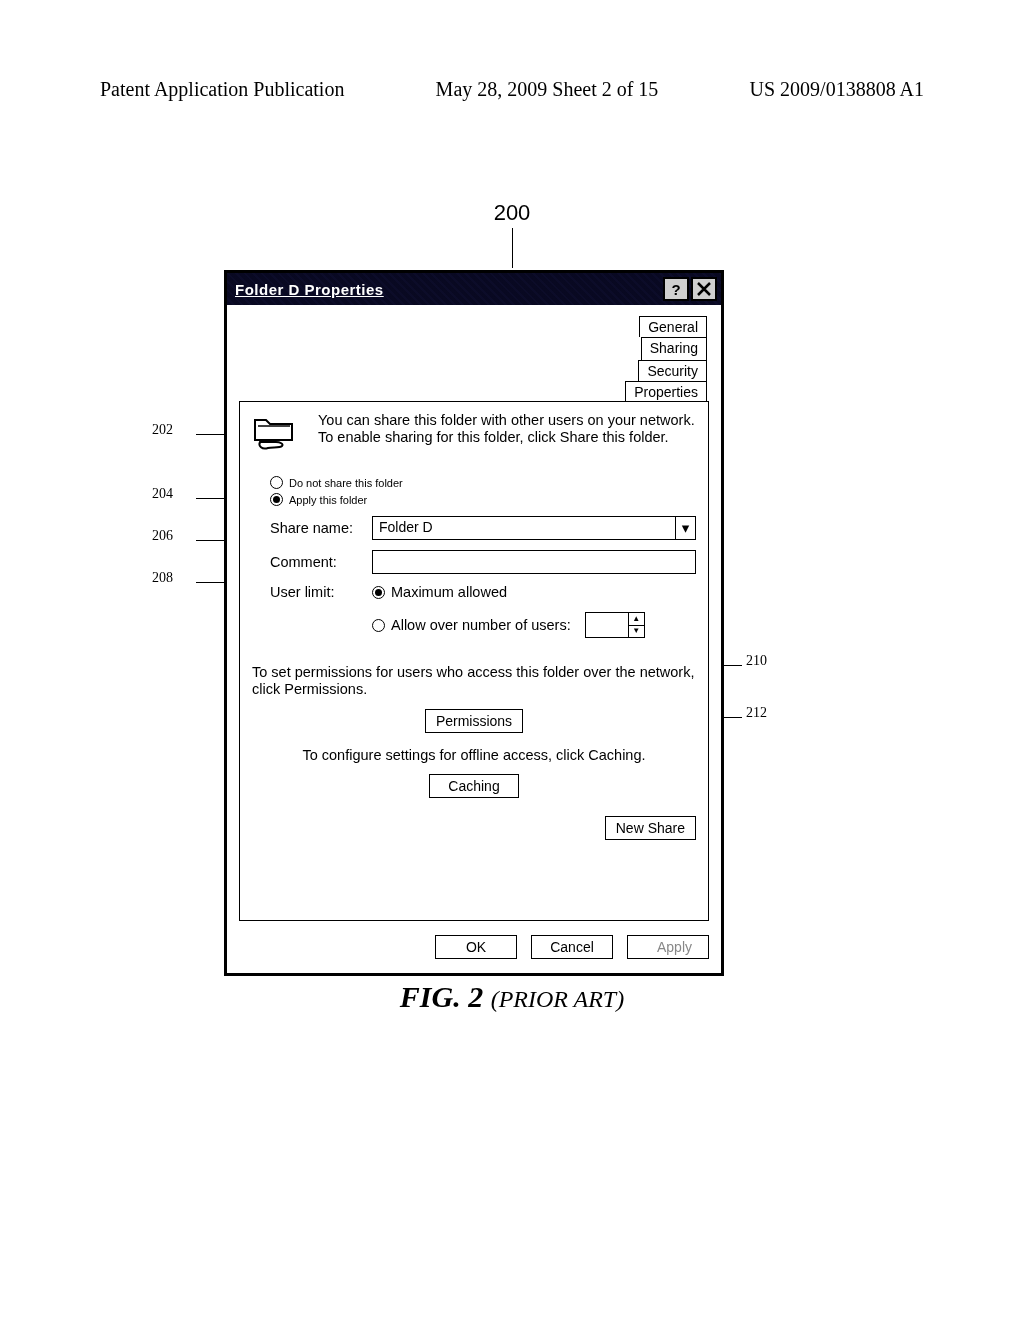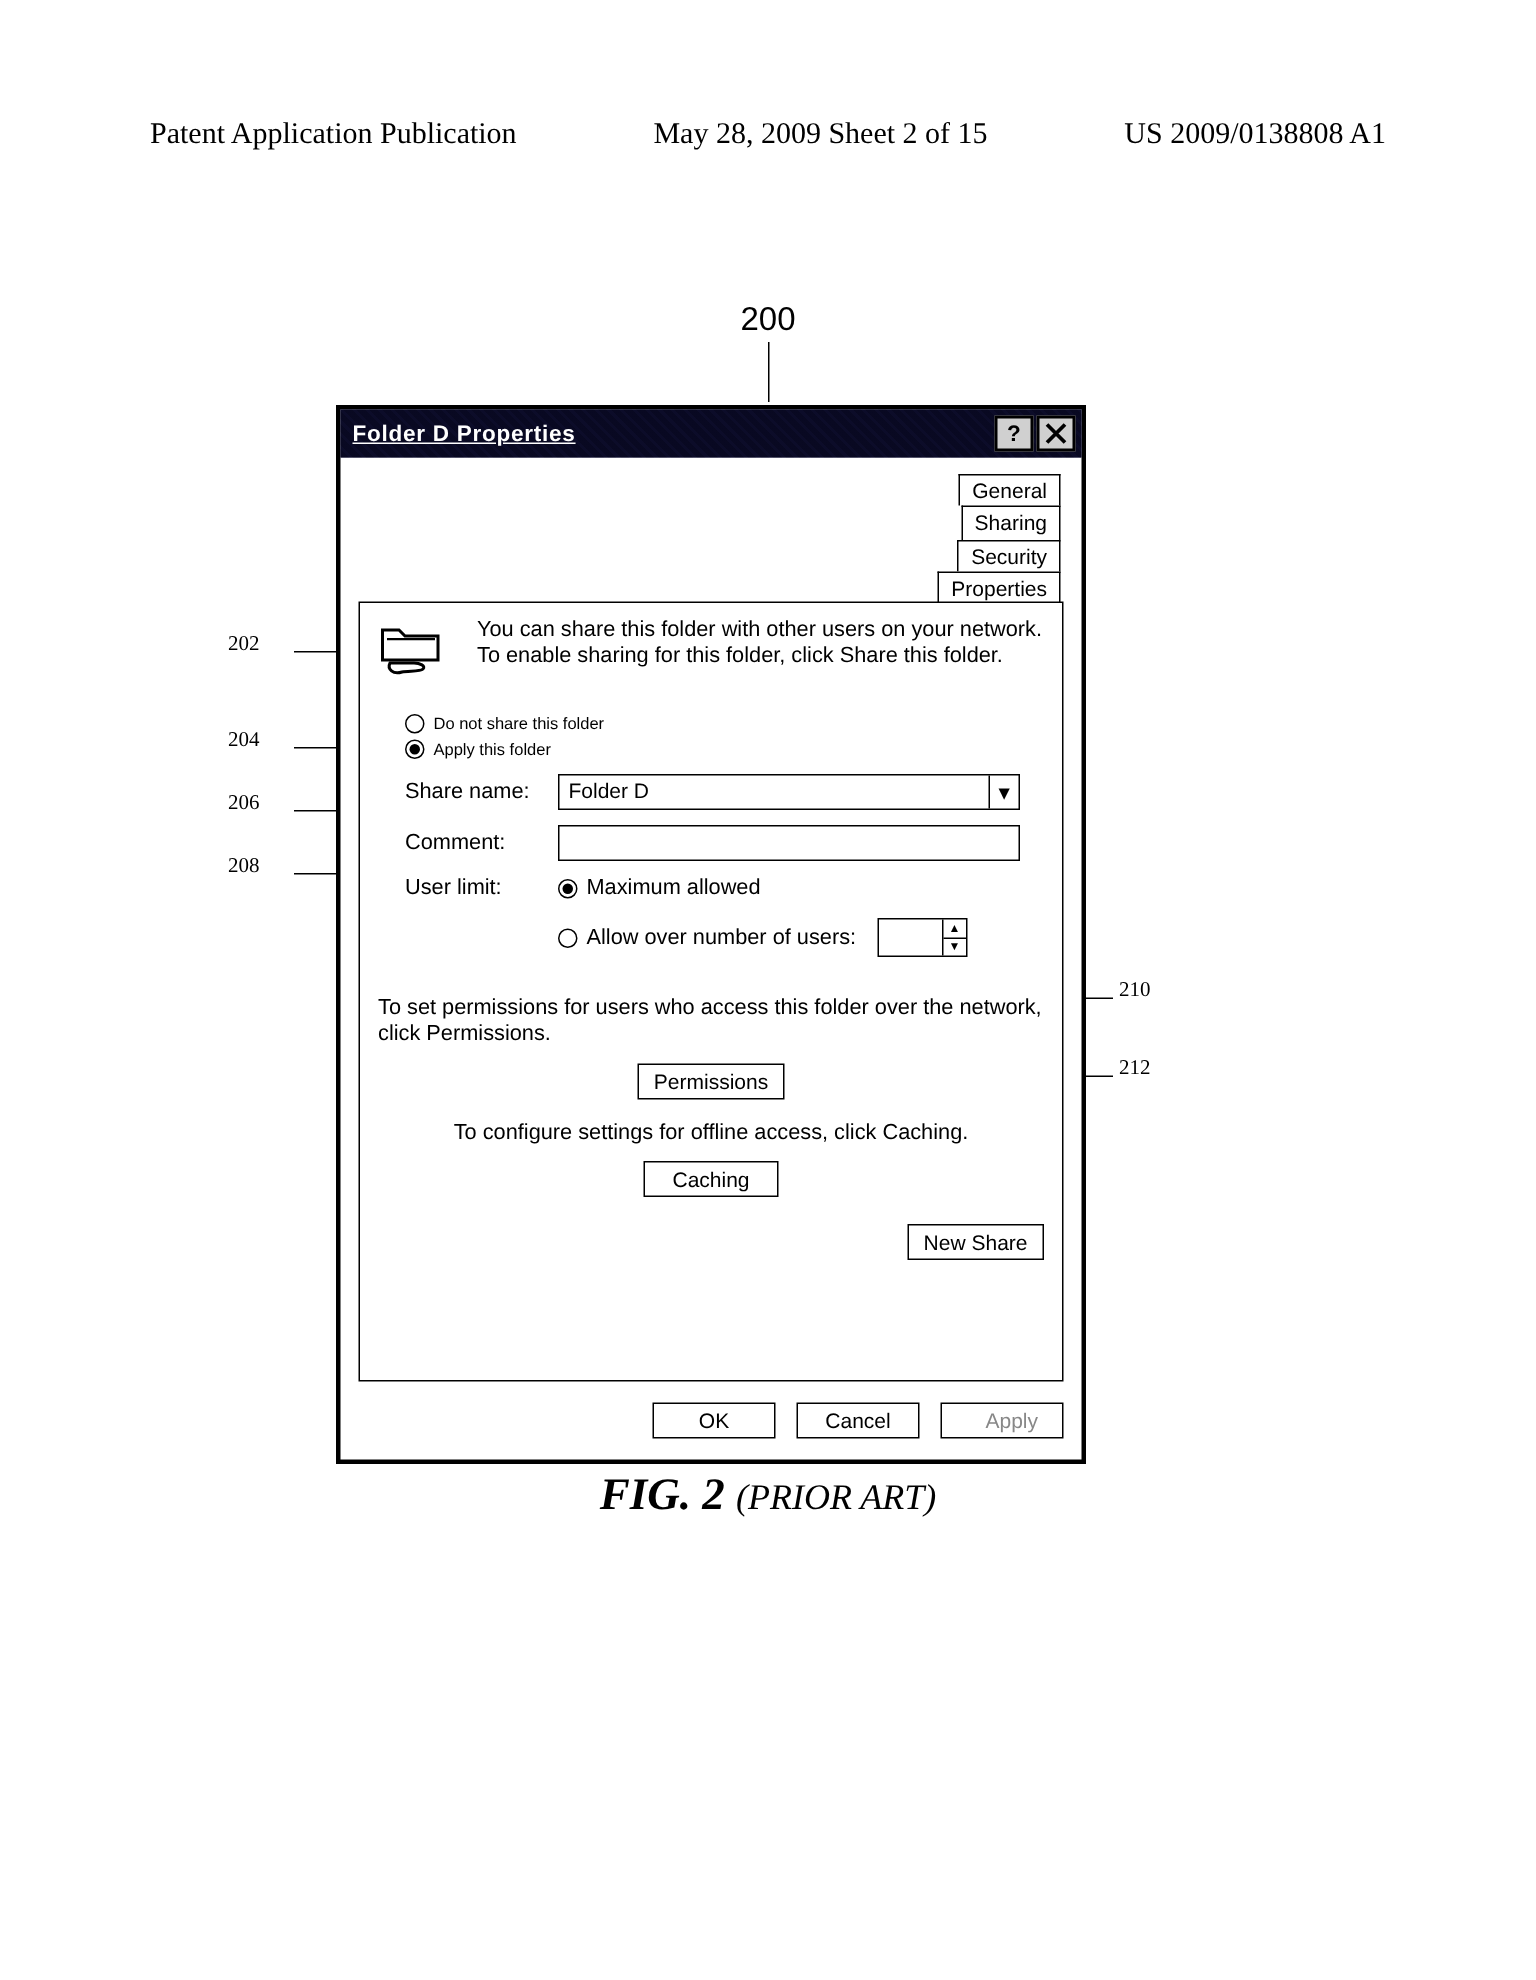--- a/index.html
+++ b/index.html
@@ -143,21 +143,21 @@
   }
   .radio.checked::after {
     content: "";
     width: 7px; height: 7px;
     background: #000;
     border-radius: 50%;
   }
   .form-row {
     display: flex;
     align-items: center;
-    margin: 10px 16px 10px 18px;
+    margin: 10px 0 10px 18px;
     gap: 10px;
   }
   .form-label {
     width: 92px;
     font-size: 14.5px;
   }
   .combo {
     flex: 1;
     display: flex;
     border: 1.5px solid #000;

